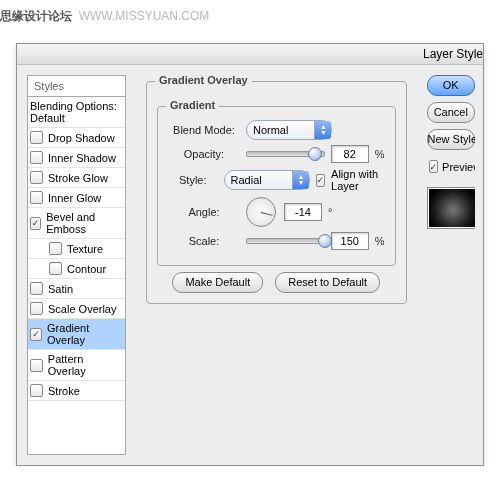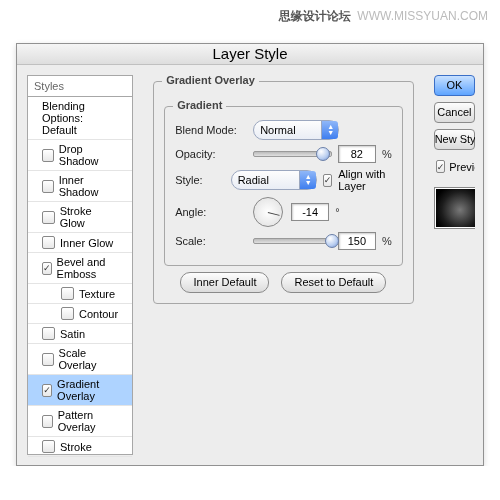--- a/index.html
+++ b/index.html
@@ -1,48 +1,48 @@
 <!DOCTYPE html>
 <html><head>
 <meta charset="utf-8">
 <style>
 body{margin:0;font-family:"Lucida Grande",Arial,sans-serif;font-size:11px;background:#fff;color:#000}
-.watermark{text-align:right;padding:8px 12px;color:#888;font-size:12px}
+.watermark{text-align:left;padding:8px 0;color:#888;font-size:12px}
 .watermark b{color:#555}
 .dialog{margin:10px 16px 0 16px;border:1px solid #919191;background:#ededed;box-shadow:0 2px 6px rgba(0,0,0,.15)}
-.titlebar{height:20px;text-align:center;line-height:20px;font-size:15px;border-bottom:1px solid #c0c0c0;background:linear-gradient(#f5f5f5,#dedede)}
+.titlebar{height:20px;text-align:right;line-height:20px;font-size:12px;border-bottom:1px solid #c0c0c0;background:linear-gradient(#f5f5f5,#dedede)}
 .content{display:flex;padding:10px 8px 10px 10px;gap:20px;height:380px}
 .leftcol{width:132px;border:1px solid #a7a7a7;background:#fff}
 .lefthdr{padding:4px 6px;border-bottom:1px solid #a7a7a7;color:#666}
-.leftrow{display:flex;align-items:center;padding:3px 14px;border-bottom:1px solid #e4e4e4;gap:5px}
+.leftrow{display:flex;align-items:center;padding:3px 2px;border-bottom:1px solid #e4e4e4;gap:5px}
 .leftrow.sel{background:#aed3ff}
 .leftrow .sub{width:14px}
 .cb{width:11px;height:11px;border:1px solid #888;border-radius:2px;background:linear-gradient(#fff,#e8e8e8);display:inline-flex;align-items:center;justify-content:center;font-size:9px;color:#333}
 .cb.ck::before{content:"✓"}
 .mid{flex:1}
 .grp{border:1px solid #a7a7a7;border-radius:4px;margin-top:6px;padding:8px 10px 10px 10px;position:relative;background:#ededed}
 .grp>.legend{position:absolute;top:-8px;left:8px;background:#ededed;padding:0 4px;font-weight:bold;color:#444;font-size:11px}
 .row{display:flex;align-items:center;margin:5px 0;gap:6px}
-.row .lbl{width:72px;text-align:left;color:#222}
+.row .lbl{width:72px;text-align:center;color:#222}
 .sel-aqua{height:18px;border:1px solid #9ba7bf;border-radius:10px;background:linear-gradient(#fdfdfd,#e9edf5);display:inline-flex;align-items:center;padding:0 18px 0 6px;position:relative;min-width:60px}
 .sel-aqua::after{content:"";position:absolute;right:0;top:0;bottom:0;width:16px;border-left:1px solid #9ba7bf;background:linear-gradient(#8fb7f8,#3e7eef);border-radius:0 3px 3px 0}
 .sel-arrow{position:absolute;right:4px;top:3px;font-size:7px;color:#fff;line-height:6px;z-index:1}
 .slider{flex:1;height:4px;border-radius:2px;background:linear-gradient(#bbb,#e0e0e0);border:1px solid #999;position:relative;max-width:130px}
 .slider .knob{position:absolute;top:-5px;width:12px;height:12px;border-radius:50%;background:radial-gradient(circle at 35% 30%,#fff,#b8cdf0 60%,#6e8fd0);border:1px solid #6a7fa8}
 .numbox{width:36px;height:16px;border:1px solid #8b8b8b;background:#fff;text-align:center;line-height:16px;box-shadow:inset 1px 1px 2px rgba(0,0,0,.2)}
 .unit{color:#333}
 .gradbar{width:100px;height:16px;border:1px solid #777;background:linear-gradient(90deg,#fff,#000);display:inline-block}
 .gradwrap{position:relative;display:inline-block}
 .gradbtn{position:absolute;right:-14px;top:2px;width:12px;height:12px;border:1px solid #9ba7bf;background:linear-gradient(#8fb7f8,#3e7eef);border-radius:2px;font-size:8px;color:#fff;text-align:center;line-height:11px}
 .angle{width:28px;height:28px;border-radius:50%;border:1px solid #888;background:radial-gradient(#fff,#ddd);position:relative;margin-right:2px}
 .angle .hand{position:absolute;left:50%;top:50%;width:12px;height:1px;background:#444;transform-origin:0 0;transform:rotate(14deg)}
 .btn-aqua{height:19px;border:1px solid #8a8a8a;border-radius:10px;background:linear-gradient(#fdfdfd,#dcdcdc);padding:0 12px;line-height:18px;display:inline-block}
 .btns{display:flex;gap:12px;justify-content:center;margin-top:6px}
 .rightcol{width:66px;display:flex;flex-direction:column;gap:6px;align-items:stretch;overflow:hidden}
-.btn-big{height:19px;border:1px solid #8a8a8a;border-radius:4px;text-align:center;line-height:18px;white-space:nowrap}
+.btn-big{height:19px;border:1px solid #8a8a8a;border-radius:10px;text-align:center;line-height:18px;white-space:nowrap}
 .btn-ok{background:linear-gradient(#c8e1ff,#5ea4ff);border-color:#3a6fc7}
 .btn-def{background:linear-gradient(#fdfdfd,#dcdcdc)}
 .prvchk{display:flex;align-items:center;gap:4px;margin-top:4px;margin-left:2px}
 .swatch{width:50px;height:40px;border:1px solid #888;margin:8px auto 0;background:radial-gradient(circle at 50% 55%,#787878 0,#1c1c1c 55%,#000 80%);box-shadow:inset 0 0 0 1px #fff}
 </style>
 </head>
 <body>
 
 <div class="watermark"><b>思缘设计论坛</b>&nbsp;&nbsp;<span style="color:#bbb">WWW.MISSYUAN.COM</span></div>
 
@@ -146,21 +146,21 @@
           <div class="row">
             <span class="lbl">Scale:</span>
             <span class="slider">
                 <span class="knob" style="left:92%"></span>
               </span>
             <span class="numbox">150</span>
             <span class="unit">%</span>
           </div>
         </div>
         <div class="btns">
-          <span class="btn-aqua">Inner Default</span>
+          <span class="btn-aqua">Make Default</span>
           <span class="btn-aqua">Reset to Default</span>
         </div>
       </div>
     </div>
 
     <div class="rightcol">
       <div class="btn-big btn-ok">OK</div>
       <div class="btn-big btn-def">Cancel</div>
       <div class="btn-big btn-def">New Style..</div>
       <div class="prvchk">

